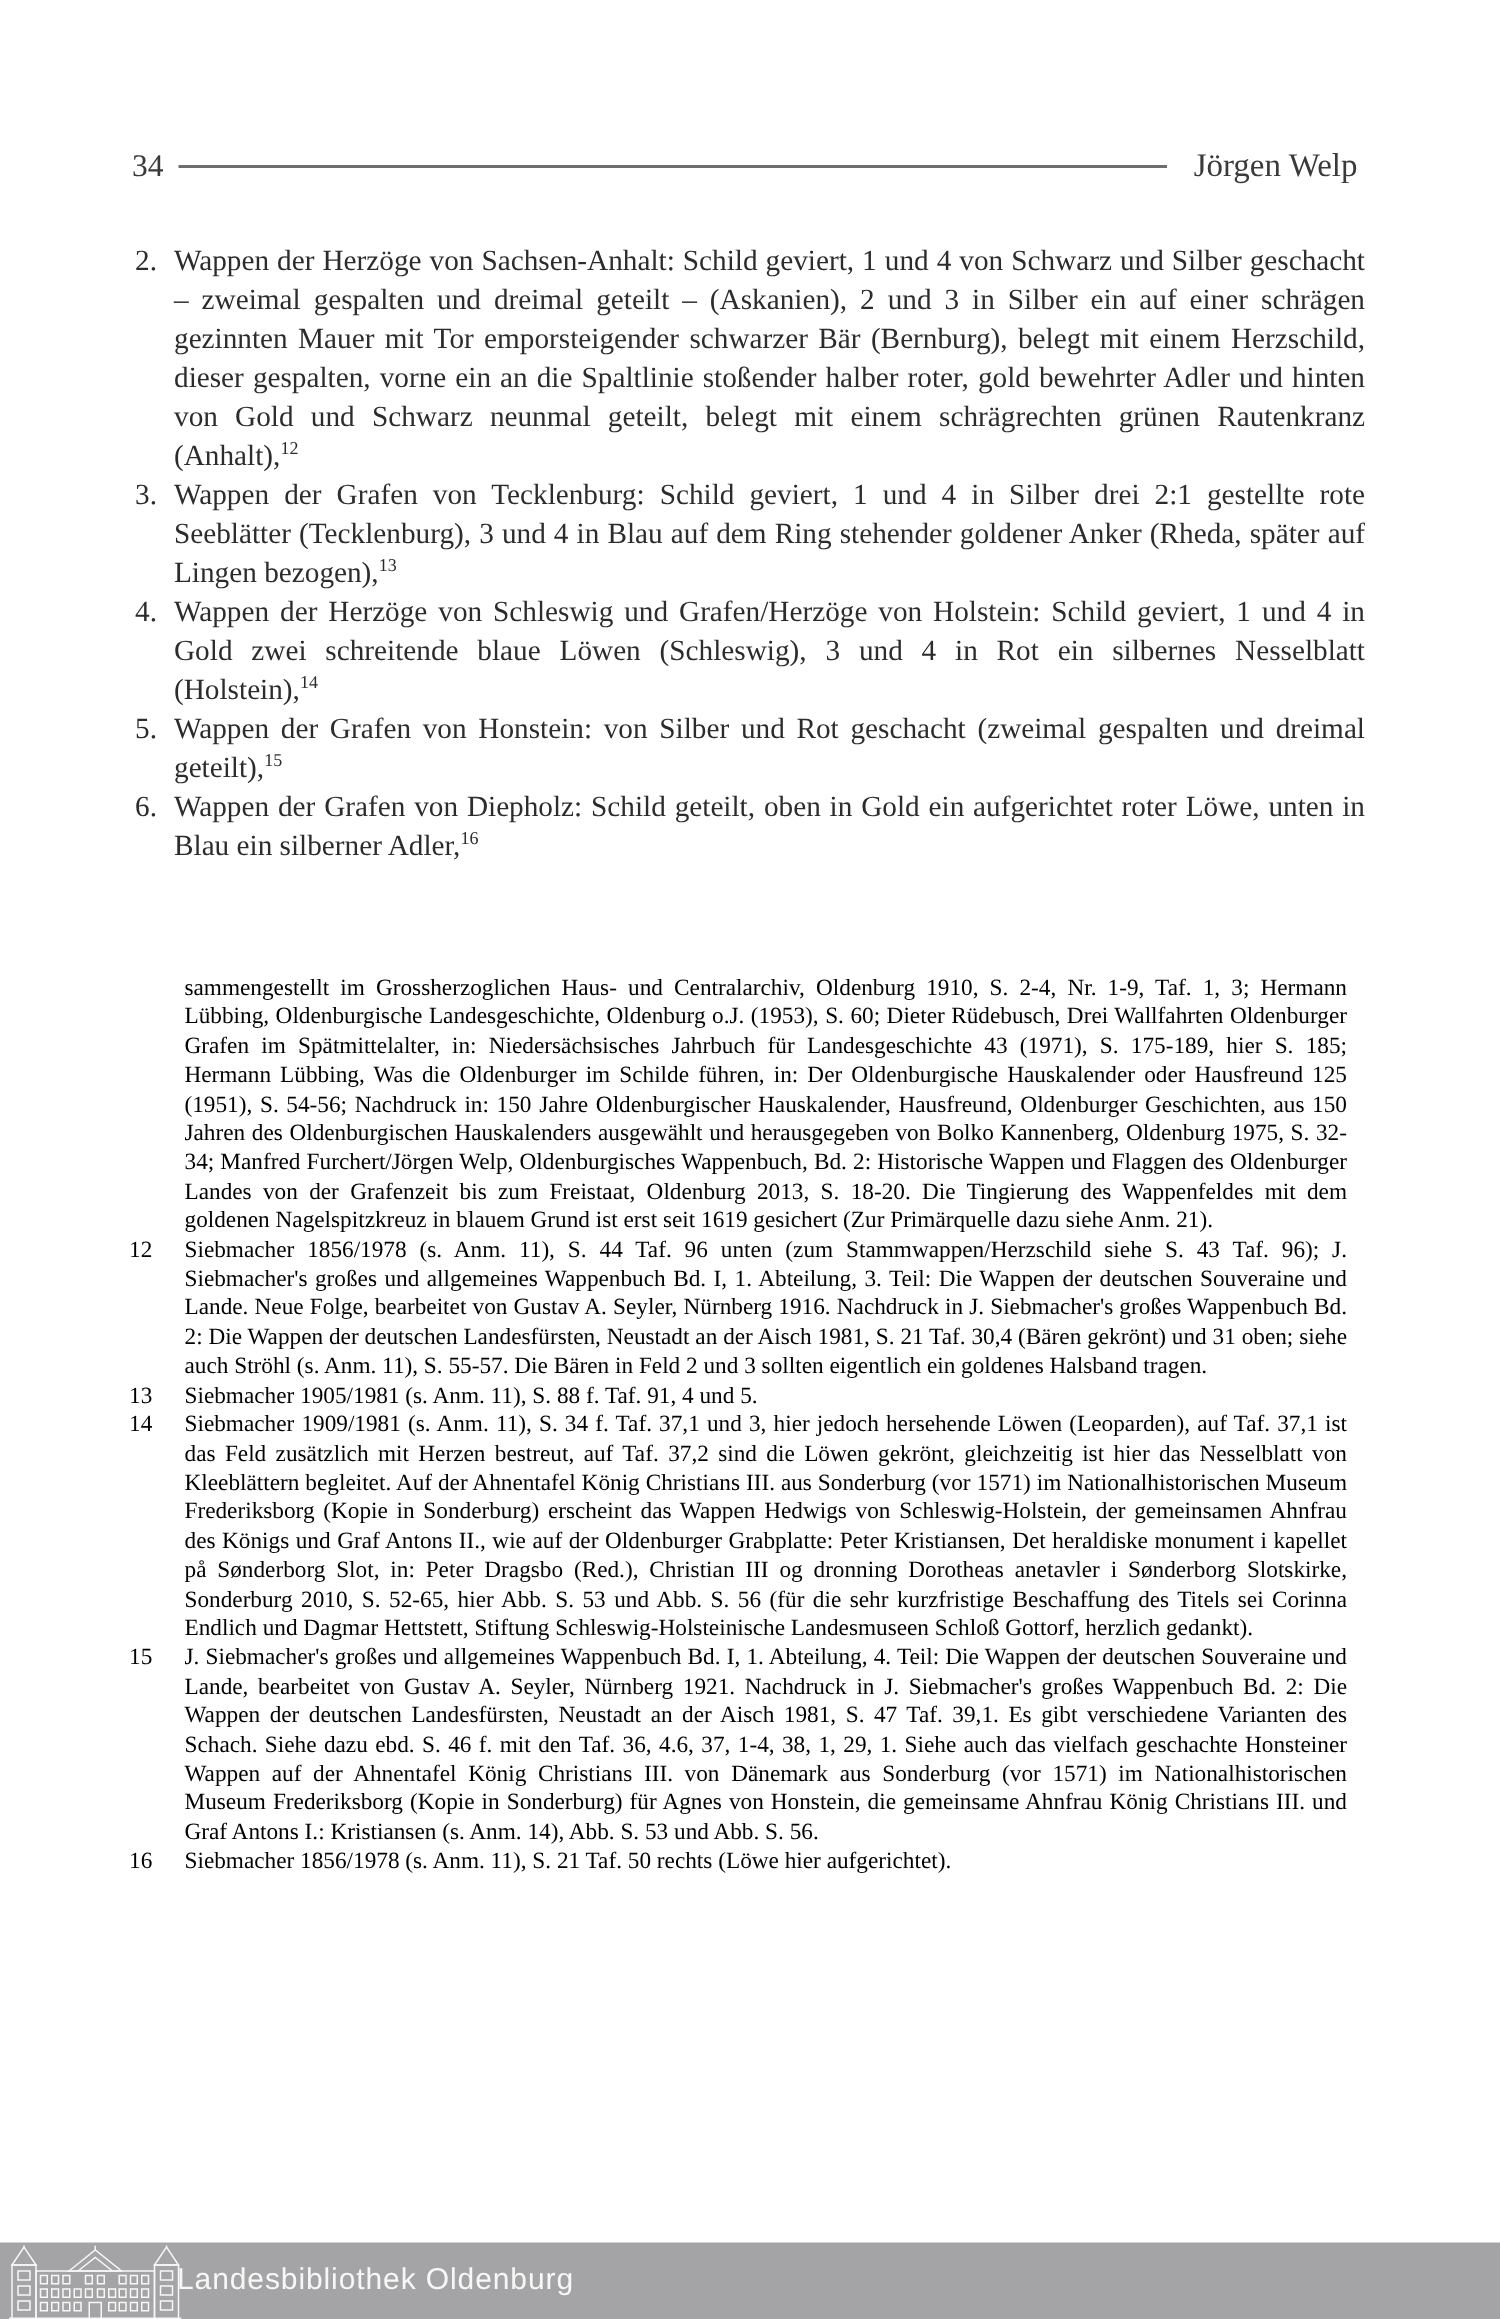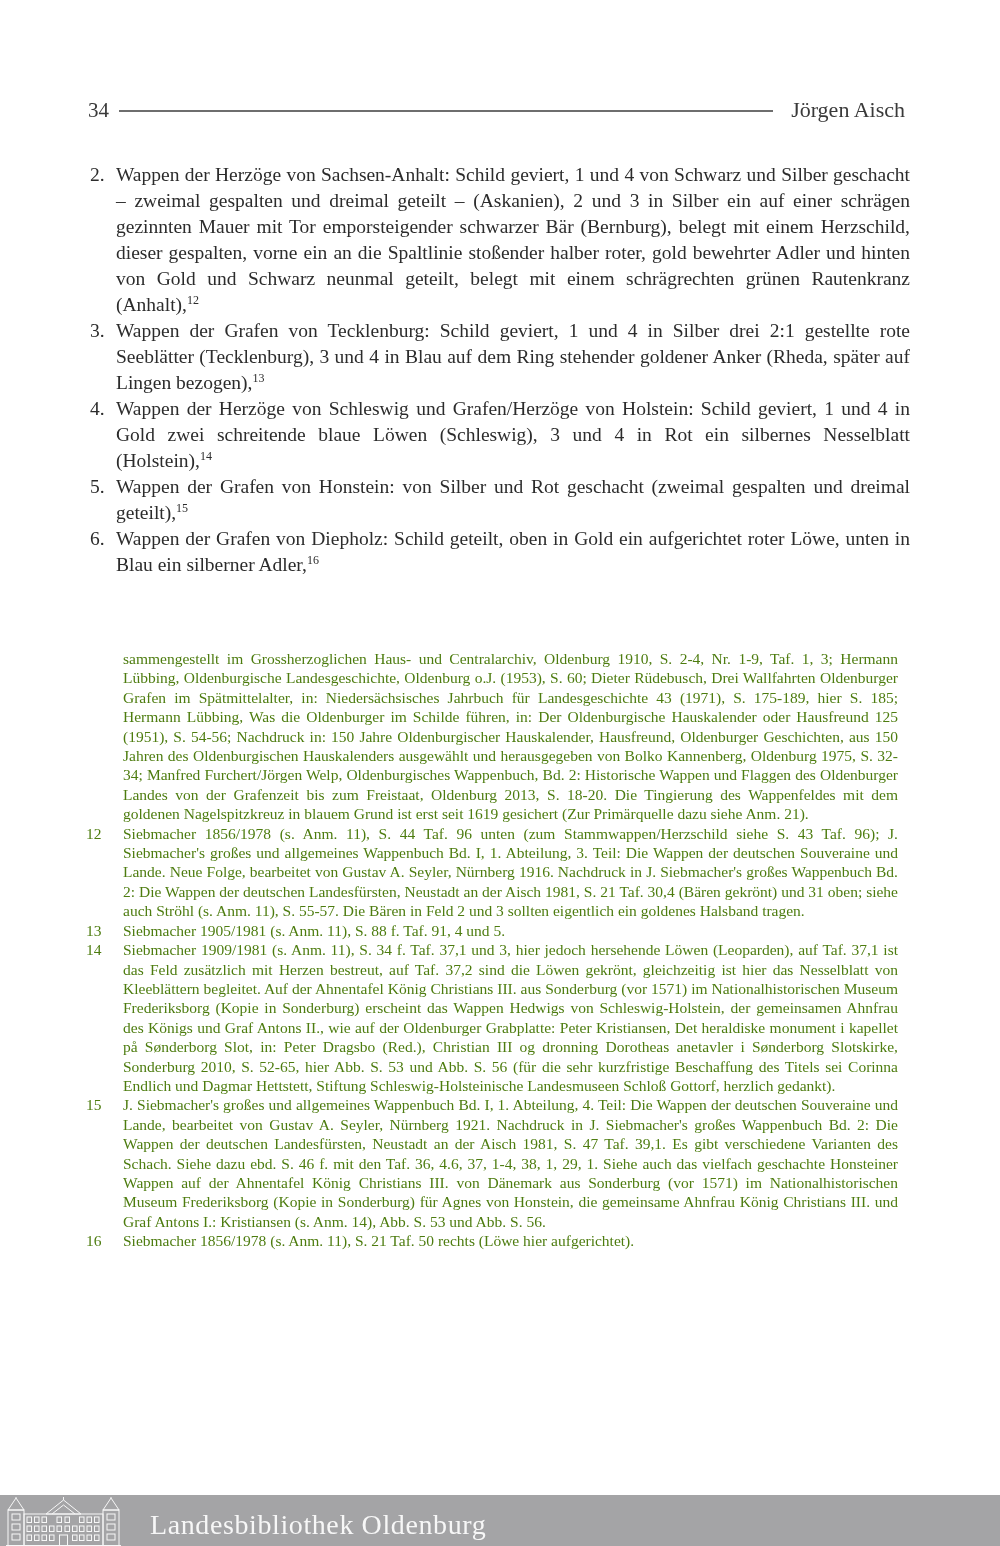--- a/index.html
+++ b/index.html
@@ -36,50 +36,50 @@
     color: #2c2c2c;
   }
   .item-num { position: absolute; left: 0; top: 0; }
   .item sup { font-size: 12px; line-height: 0; vertical-align: super; }
   
   .footnotes {
     position: absolute; top: 649px; left: 86px; width: 812px;
     font-size: 15.5px;
     line-height: 19.4px;
     text-align: justify;
-    color: #4d7c0f;
+    color: #000000;
   }
   .fn-cont { margin: 0 0 0 37px; }
   .fn { position: relative; padding-left: 37px; margin: 0; }
   .fn-num { position: absolute; left: 0; top: 0; }
   
   .footer {
     position: absolute; left: 0; right: 0; bottom: 0; height: 51px;
     display: flex; align-items: center;
   }
   .footer-logo {
     position: absolute; left: 6px; bottom: 0;
     width: 115px; height: 49px;
   }
   .footer-label {
-    position: absolute; left: 150px; top: 14px;
-    font-size: 28px; letter-spacing: 0.6px;
+    position: absolute; left: 118px; top: 14px;
+    font-size: 20px; letter-spacing: 0.6px;
     color: #f7f7f7;
-    font-family: Liberation Serif, serif;
+    font-family: Liberation Sans, sans-serif;
   }
 </style>
 </head>
 <body>
 
 <div class="page">
 
   <div class="header">
     <span class="pagenum">34</span>
     <span class="rule"></span>
-    <span class="runhead">Jörgen Aisch</span>
+    <span class="runhead">Jörgen Welp</span>
   </div>
 
   <div class="content">
     <div class="item">
       <span class="item-num">2.</span><span>Wappen der Herzöge von Sachsen-Anhalt: Schild geviert, 1 und 4 von Schwarz und Silber geschacht – zweimal gespalten und dreimal geteilt – (Askanien), 2 und 3 in Silber ein auf einer schrägen gezinnten Mauer mit Tor emporsteigender schwarzer Bär (Bernburg), belegt mit einem Herzschild, dieser gespalten, vorne ein an die Spaltlinie stoßender halber roter, gold bewehrter Adler und hinten von Gold und Schwarz neunmal geteilt, belegt mit einem schrägrechten grünen Rautenkranz (Anhalt),</span><sup>12</sup>
     </div>
     <div class="item">
       <span class="item-num">3.</span><span>Wappen der Grafen von Tecklenburg: Schild geviert, 1 und 4 in Silber drei 2:1 gestellte rote Seeblätter (Tecklenburg), 3 und 4 in Blau auf dem Ring stehender goldener Anker (Rheda, später auf Lingen bezogen),</span><sup>13</sup>
     </div>
     <div class="item">

